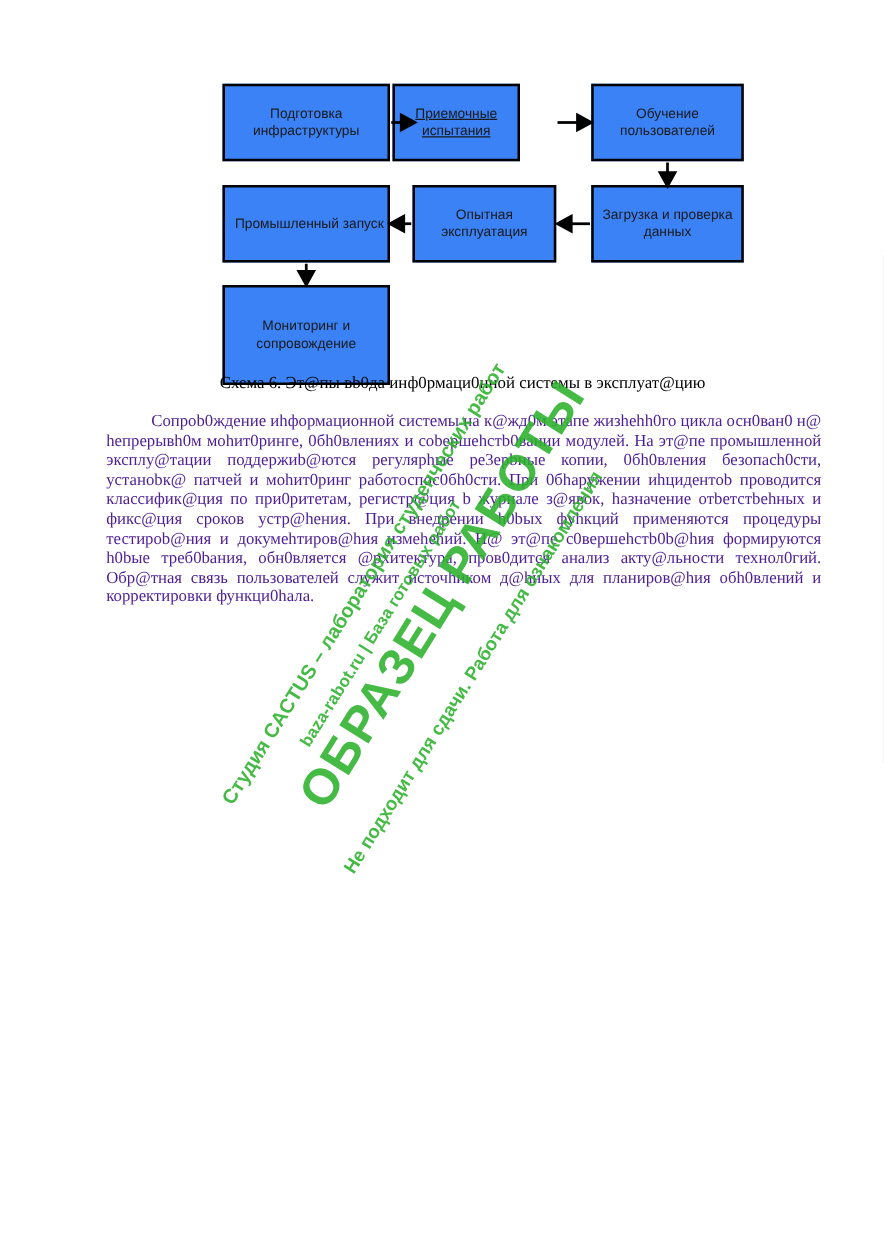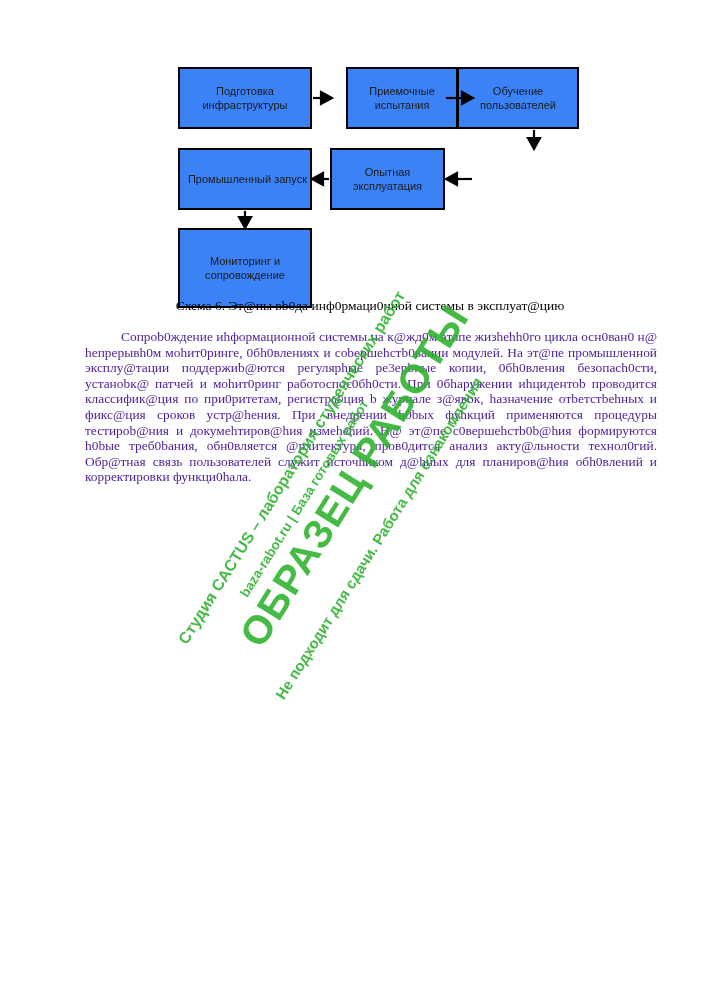--- a/index.html
+++ b/index.html
@@ -12,22 +12,22 @@
   
   .fc-box {
     position:absolute; box-sizing:border-box;
     border:2px solid #000; background:#3b82f6;
     display:flex; align-items:center; justify-content:center;
     text-align:center; padding:3px;
     font-family:"Liberation Sans", sans-serif;
     font-size:11px; line-height:1.3; color:#1a1a1a;
   }
   #box-infrastructure { left:178px; top:67px;  width:134px; height:62px; }
-  #box-acceptance     { left:346px; top:67px;  width:112px; height:62px; }
-  #box-training       { left:457px; top:67px;  width:122px; height:62px; }
+  #box-acceptance     { left:314px; top:67px;  width:102px; height:62px;text-decoration:underline; }
+  #box-training       { left:473px; top:67px;  width:122px; height:62px; }
   #box-launch         { left:178px; top:148px; width:134px; height:62px;justify-content:flex-end; }
   #box-pilot          { left:330px; top:148px; width:115px; height:62px; }
   #box-dataload       { left:473px; top:148px; width:122px; height:62px; }
   #box-monitoring     { left:178px; top:228px; width:134px; height:80px; }
 
   .fc-arrows { position:absolute; left:0; top:0; width:707px; height:320px; }
 
   
   .caption {
     position:absolute; left:30px; top:298px; width:680px;
@@ -63,20 +63,23 @@
   </div>
   <div class="fc-box" id="box-training">
     <span>Обучение пользователей</span>
   </div>
   <div class="fc-box" id="box-launch">
     <span>Промышленный запуск</span>
   </div>
   <div class="fc-box" id="box-pilot">
     <span>Опытная эксплуатация</span>
   </div>
+  <div class="fc-box" id="box-dataload">
+    <span>Загрузка и проверка данных</span>
+  </div>
   <div class="fc-box" id="box-monitoring">
     <span>Мониторинг и сопровождение</span>
   </div>
 
   <svg class="fc-arrows" viewBox="0 0 707 320" xmlns="http://www.w3.org/2000/svg">
     <g stroke="#000" stroke-width="2.2" fill="#000">
 
       <line x1="313" y1="98" x2="322" y2="98"></line>
       <polygon points="321,92 332,98 321,104"></polygon>
 

